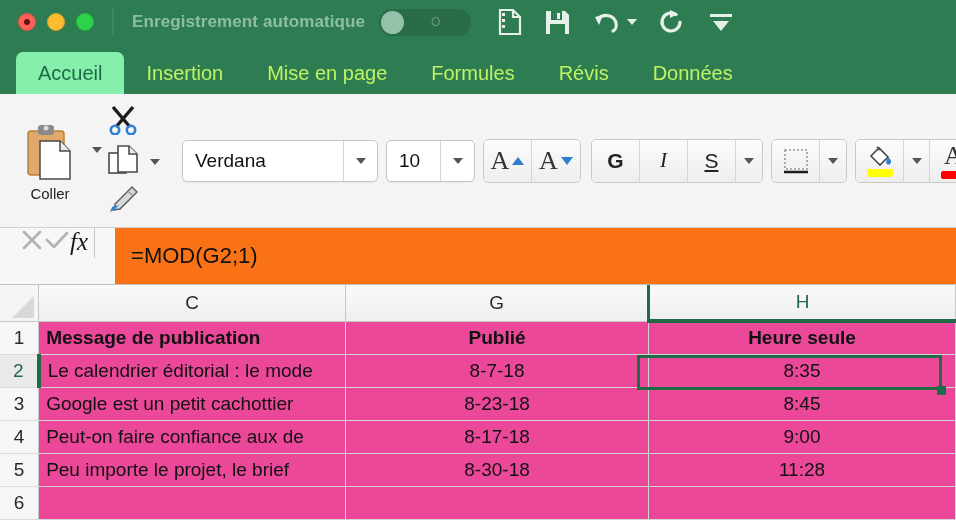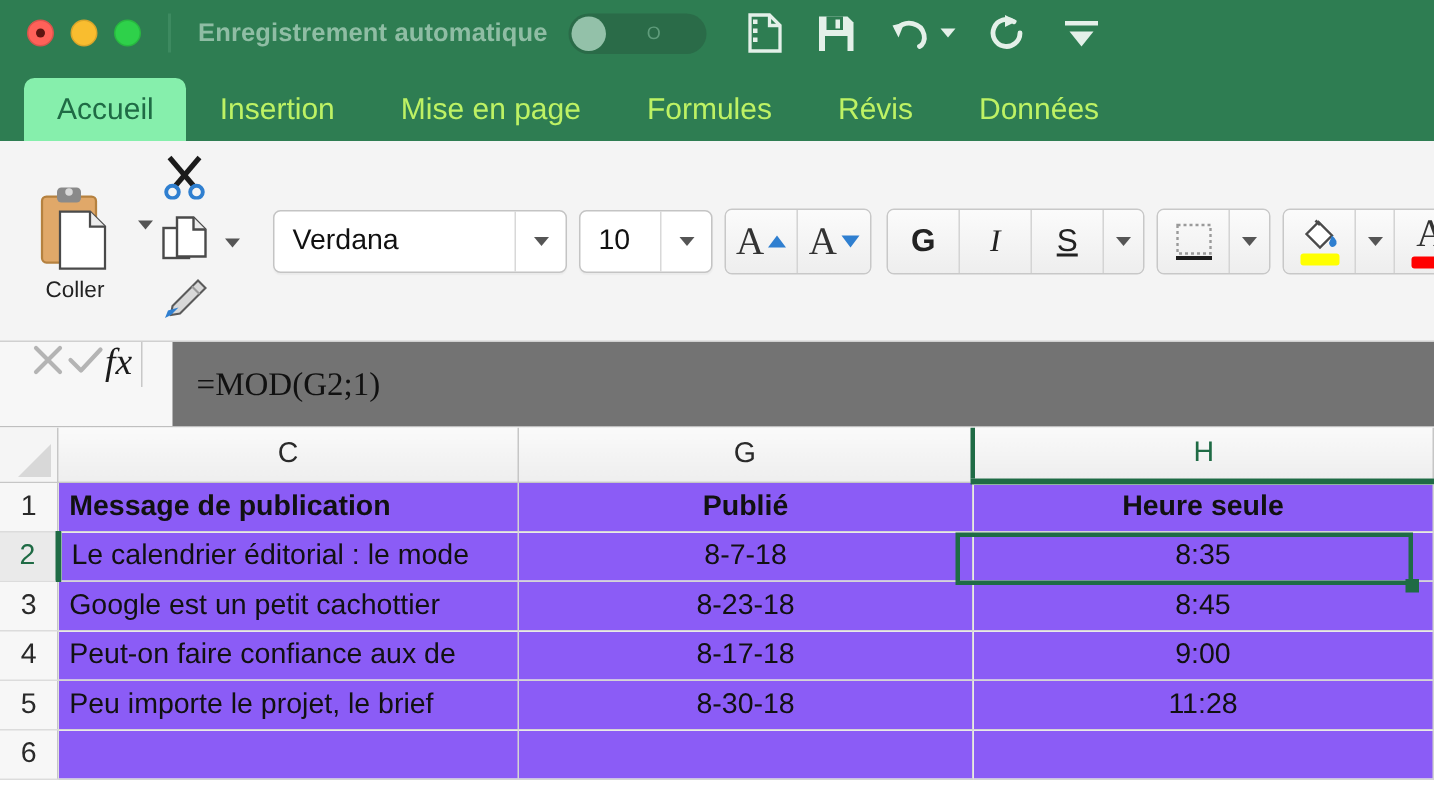--- a/index.html
+++ b/index.html
@@ -227,22 +227,22 @@
     border-right: 7px solid transparent;
     border-top: 9px solid #4a4a4a;
   }
   .fb-icons { display: flex; align-items: flex-start; padding: 0 20px; }
   .fx-sep { width: 1px; height: 30px; background: #c8c8c8; margin-left: 6px; }
   .formula-input {
     flex: 1;
     display: flex; align-items: center;
     font-size: 22px; color: #111;
     padding-left: 16px;
-    background: #737373;
-    font-family: Liberation Serif, serif;
+    background: #f97316;
+    font-family: Liberation Sans, sans-serif;
   }
 
   
   .gridwrap { position: relative; height: 235px; background: #fff; overflow: hidden; }
   table.grid { border-collapse: collapse; table-layout: fixed; width: 100%; }
   table.grid td, table.grid th { padding: 0; }
 
   .corner {
     width: 38px; height: 36px;
     background: #f5f5f5;
@@ -287,21 +287,21 @@
   }
   .cell {
     height: 33px;
     border-right: 1px solid #d4d4d4;
     border-bottom: 1px solid #d4d4d4;
     font-size: 19px;
     color: #111;
     vertical-align: middle;
     overflow: hidden;
     white-space: nowrap;
-    background: #8b5cf6;
+    background: #ec4899;
   }
   .cell.left { text-align: left; padding-left: 7px; }
   .cell.center { text-align: center; }
   .cell.bold { font-weight: bold; }
   .cell .clip { display: block; width: 100%; overflow: hidden; white-space: nowrap; }
 
   .colC { width: 302px; }
   .colG { width: 298px; }
   .colH { width: 302px; }
 

